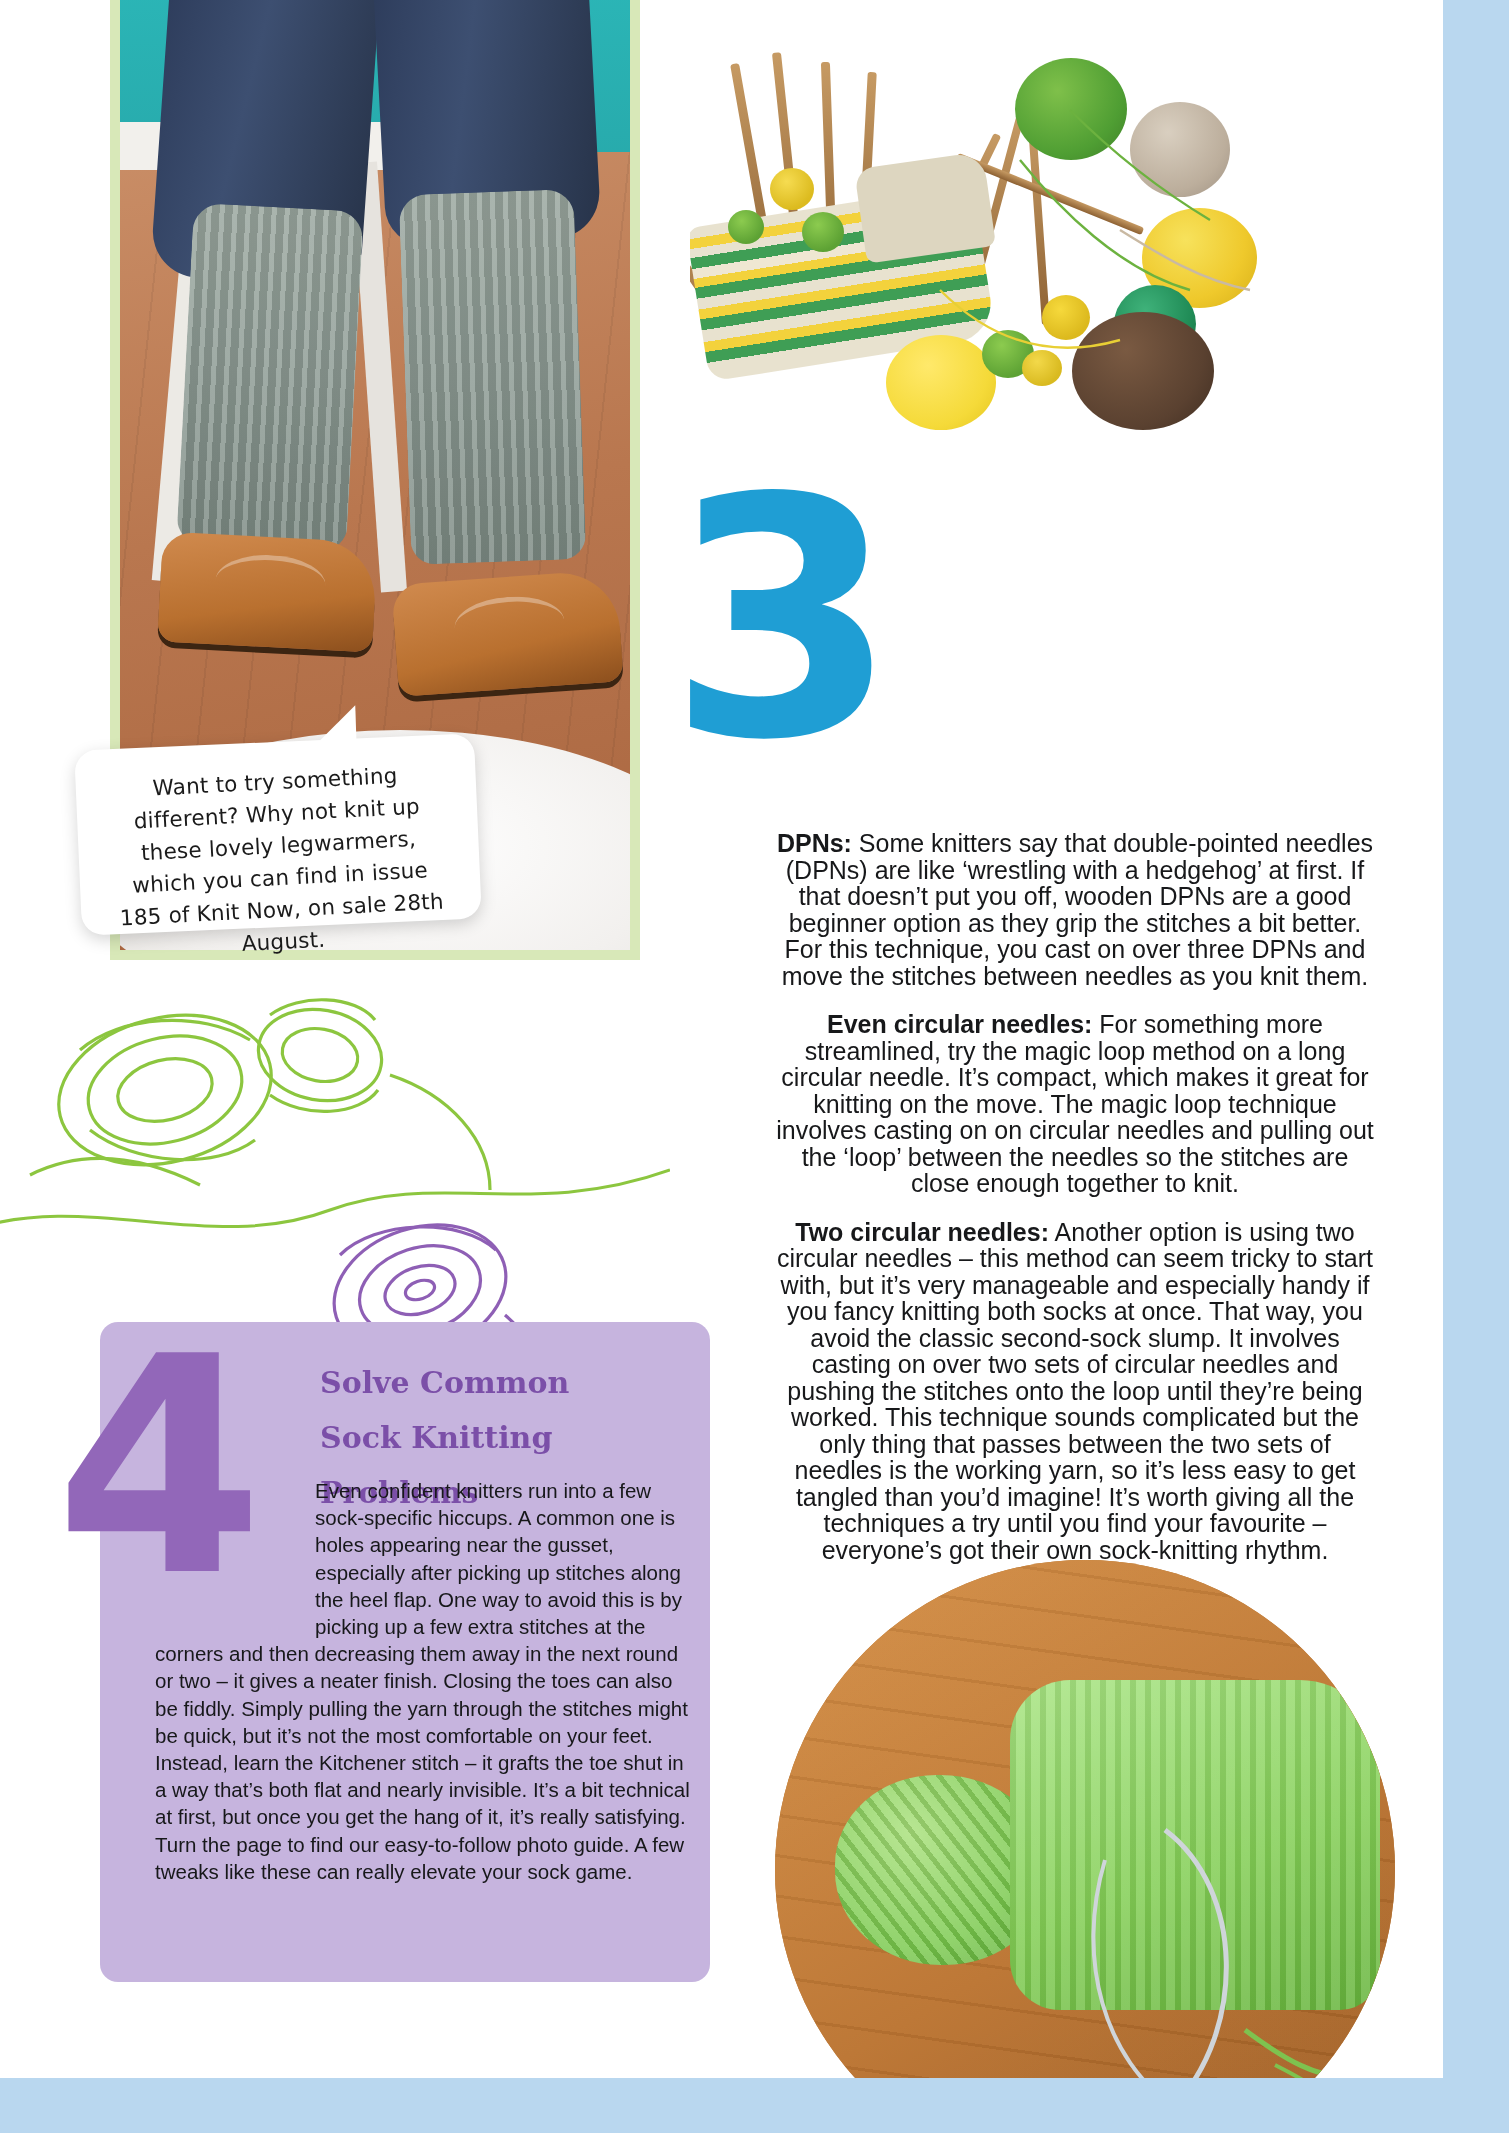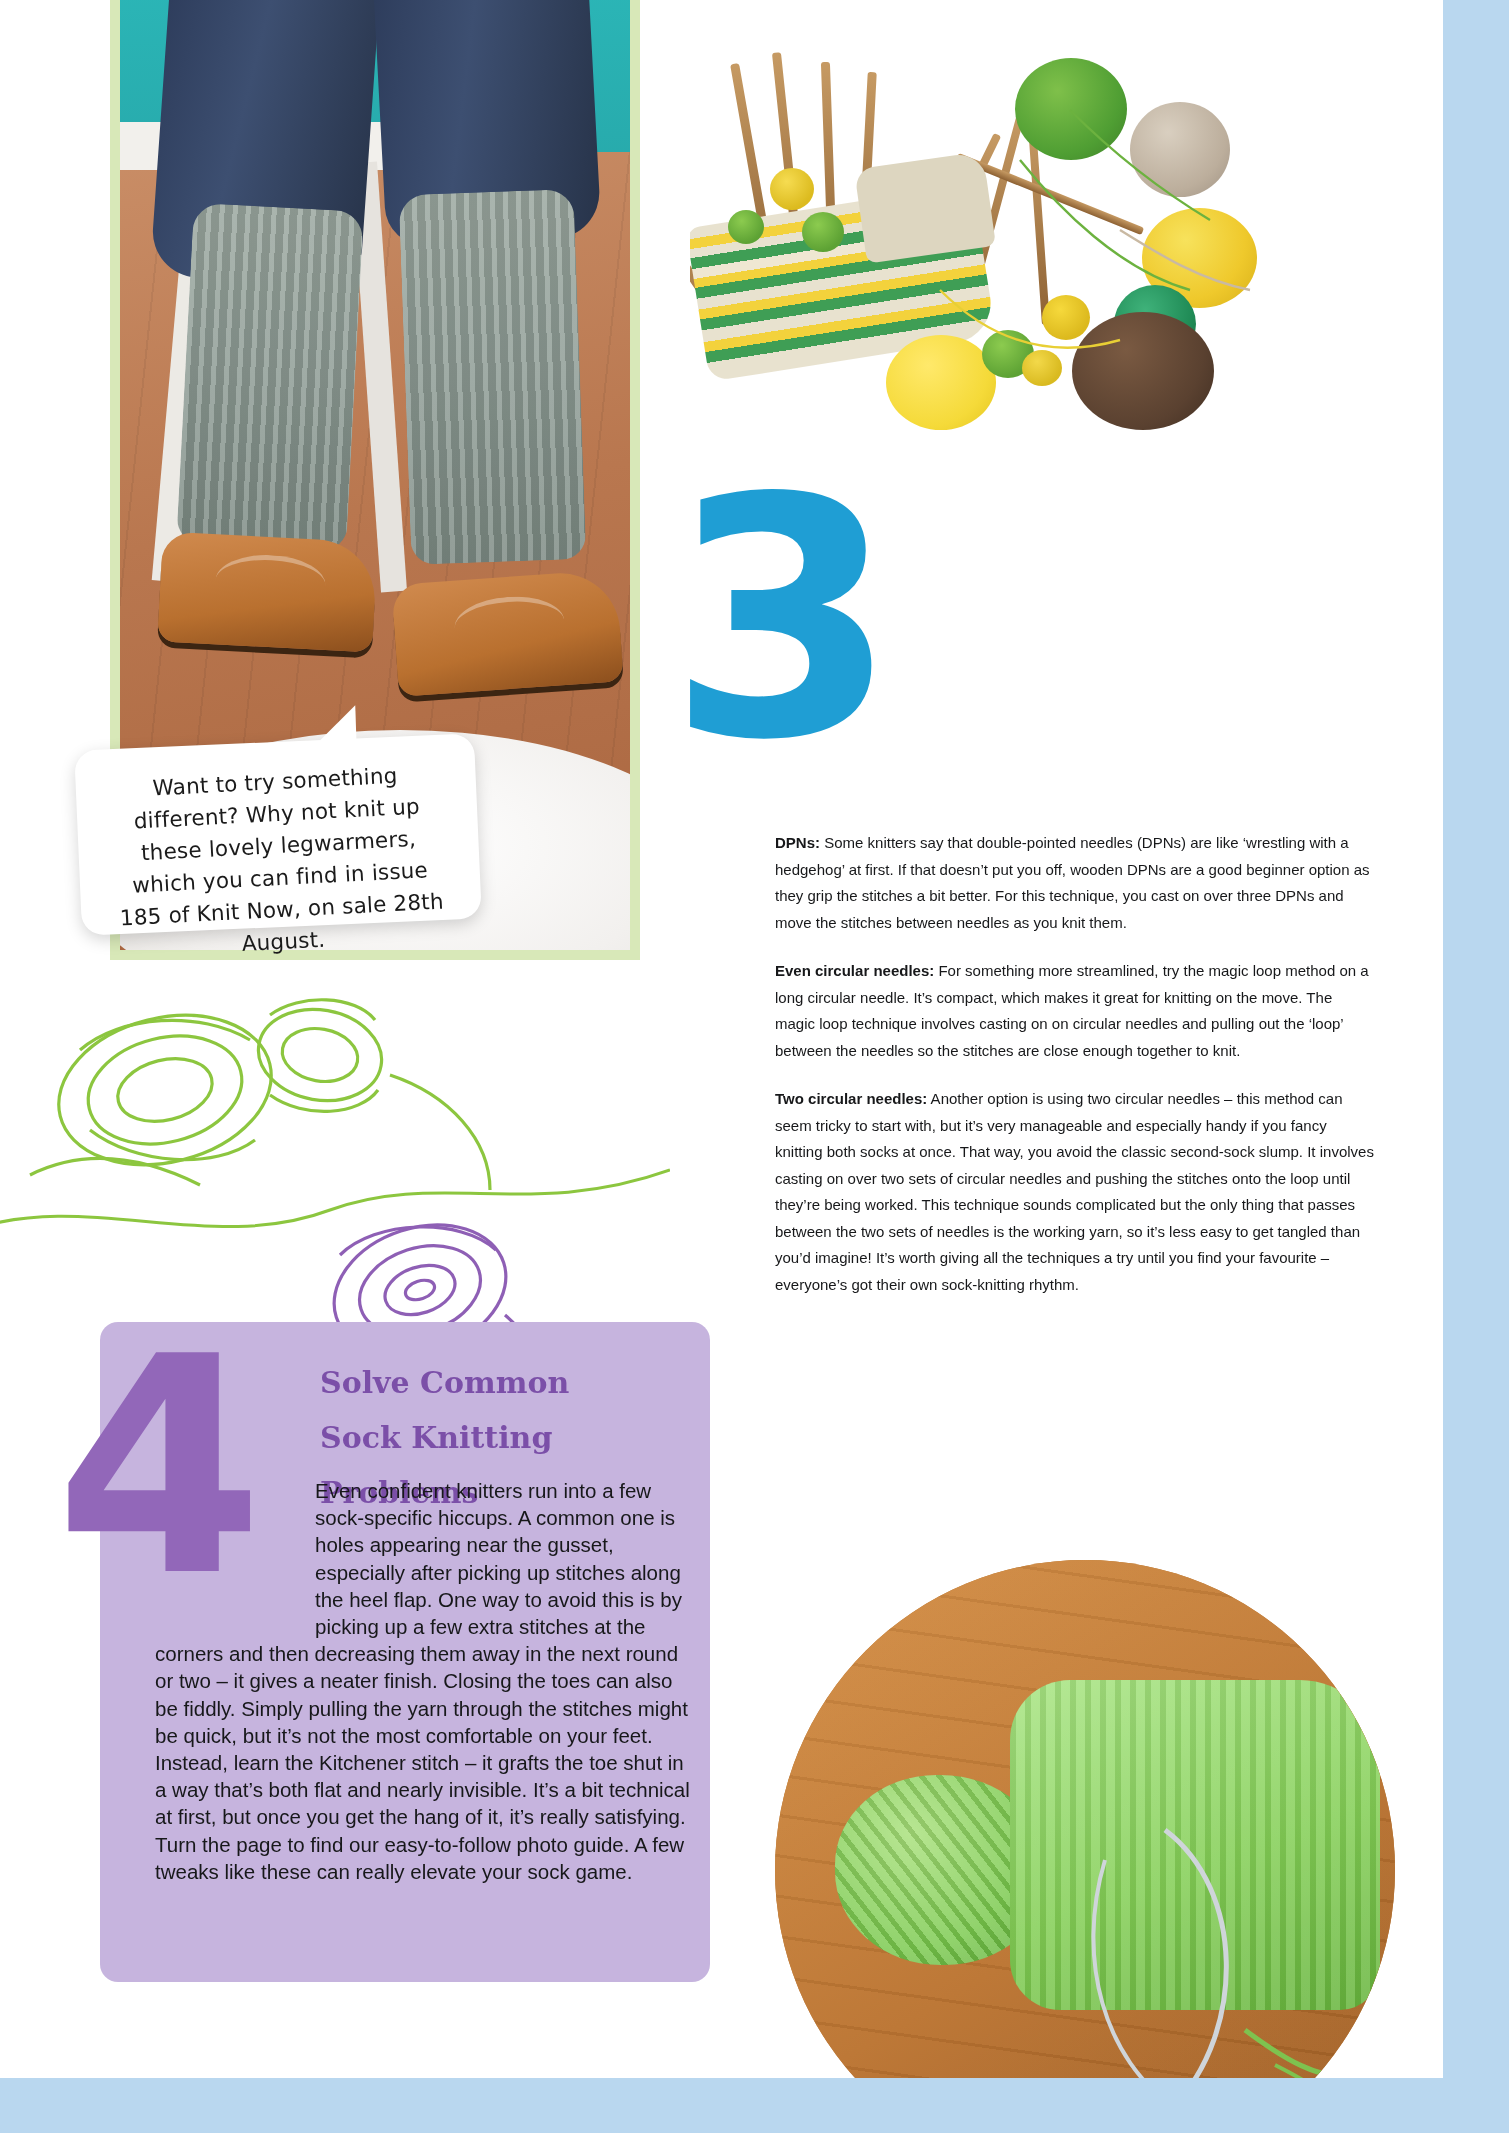--- a/index.html
+++ b/index.html
@@ -247,23 +247,24 @@
     line-height: 26.5px;
     color: #1b1b1b;
   }
 
   
   .col-right {
     position: absolute;
     left: 775px;
     top: 830px;
     width: 600px;
-    font-size: 15px;
+    font-size: 25px;
     line-height: 26.5px;
     color: #17181a;
+    text-align: center;
   }
   .col-right p {
     margin: 0 0 22px 0;
   }
   .col-right b {
     font-weight: bold;
   }
 
   
   .panel4 {

